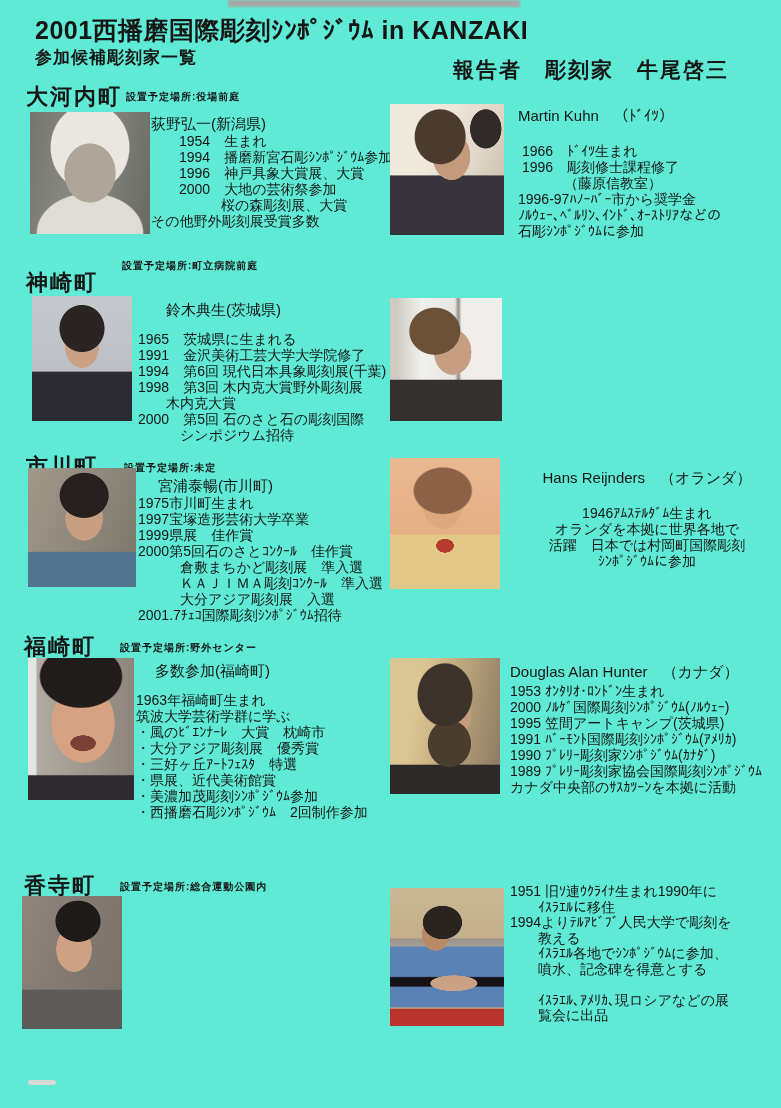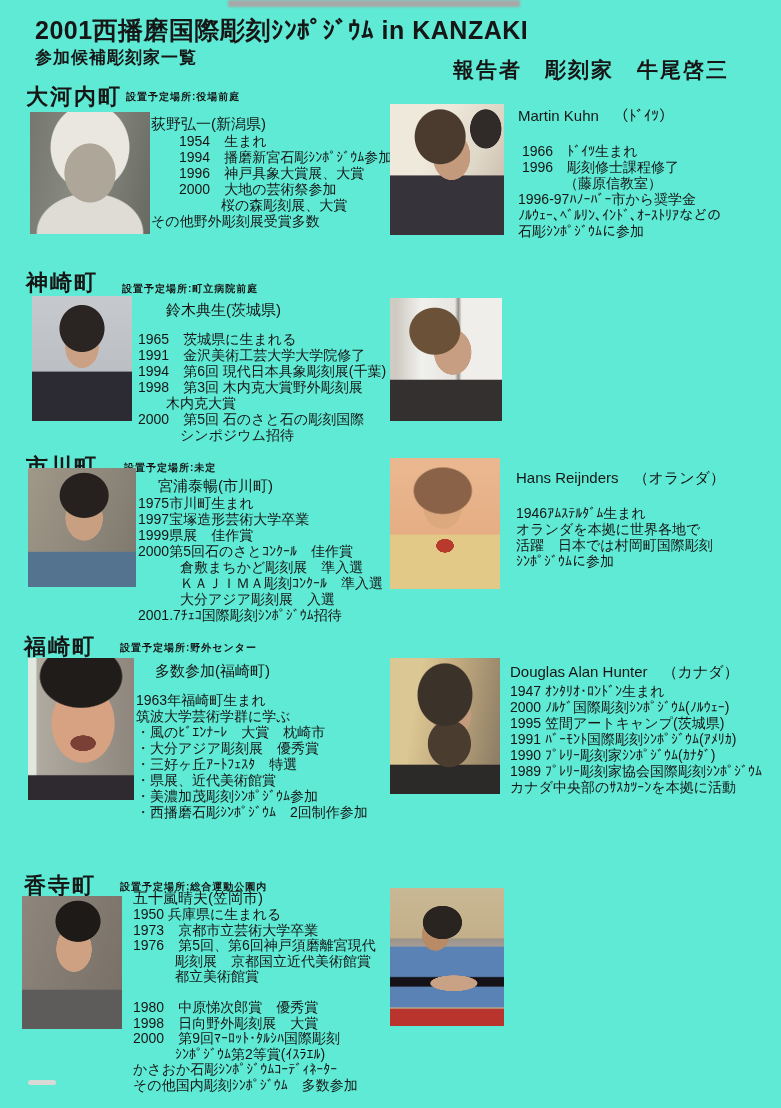--- a/index.html
+++ b/index.html
@@ -12,21 +12,21 @@
   .smudge{position:absolute;left:28px;top:1080px;width:28px;height:5px;background:#d9d9d6;border-radius:3px;}
 
   .title{position:absolute;left:35px;top:14px;font-size:25px;font-weight:700;letter-spacing:0.5px;white-space:nowrap;}
   .subtitle{position:absolute;left:35px;top:46px;font-size:17px;font-weight:700;letter-spacing:1px;white-space:nowrap;}
   .reporter{position:absolute;left:453px;top:56px;font-size:21px;font-weight:700;letter-spacing:2px;white-space:nowrap;}
 
   .town{position:absolute;font-size:22px;font-weight:700;letter-spacing:2px;white-space:nowrap;}
   .site{position:absolute;font-size:10px;font-weight:700;letter-spacing:1px;white-space:nowrap;}
 
   .pos-town1{left:26px;top:82px;}  .pos-site1{left:126px;top:90px;}
-  .pos-town2{left:26px;top:268px;} .pos-site2{left:122px;top:282px;}
+  .pos-town2{left:26px;top:268px;} .pos-site2{left:122px;top:259px;}
   .pos-town3{left:26px;top:452px;} .pos-site3{left:124px;top:461px;}
   .pos-town4{left:24px;top:632px;} .pos-site4{left:120px;top:641px;}
   .pos-town5{left:24px;top:871px;} .pos-site5{left:120px;top:880px;}
 
   .entry{position:absolute;}
   .entry-name{font-size:15px;line-height:19px;white-space:pre-wrap;}
   .entry-bio{font-size:14px;line-height:16px;white-space:pre-wrap;}
   .note{position:absolute;font-size:14px;line-height:17px;white-space:pre-wrap;}
 
   .gap-lg .entry-name{margin-bottom:18px;}
@@ -34,21 +34,21 @@
   .gap-sm .entry-name{margin-bottom:2px;}
   .ind28 .entry-name{padding-left:28px;}
   .ind20 .entry-name{padding-left:20px;}
   .ind19 .entry-name{padding-left:19px;}
 
   .pos-t1l{left:151px;top:114px;width:250px;}
   .pos-t1r{left:518px;top:106px;width:258px;}
   .pos-t2l{left:138px;top:300px;width:264px;}
   .pos-t2r{left:516px;top:302px;width:262px;}
   .pos-t3l{left:138px;top:476px;width:262px;}
-  .pos-t3r{left:516px;top:468px;width:262px;}
+  .pos-t3r{left:516px;top:468px;width:262px;text-align:center;}
   .pos-t4l{left:136px;top:661px;width:268px;}
   .pos-t4r{left:510px;top:662px;width:270px;}
   .pos-t5l{left:133px;top:888px;width:266px;}
   .pos-t5r{left:510px;top:884px;width:270px;}
   .pos-t5l .entry-bio,.pos-t5r .entry-bio{line-height:15.5px;}
   .pos-note4{left:150px;top:820px;width:262px;}
 
   .photo{position:absolute;}
   .photo-ogino{left:30px;top:112px;width:120px;height:122px;background:
     radial-gradient(ellipse 26px 30px at 50% 50%, #ada699 97%, transparent 100%),
@@ -189,45 +189,39 @@
 ・風のﾋﾞｴﾝﾅｰﾚ　大賞　枕崎市
 ・大分アジア彫刻展　優秀賞
 ・三好ヶ丘ｱｰﾄﾌｪｽﾀ　特選
 ・県展、近代美術館賞
 ・美濃加茂彫刻ｼﾝﾎﾟｼﾞｳﾑ参加
 ・西播磨石彫ｼﾝﾎﾟｼﾞｳﾑ　2回制作参加</div>
   </div>
   <div class="photo photo-douglas"></div>
   <div class="entry pos-t4r gap-sm">
     <div class="entry-name">Douglas Alan Hunter　（カナダ）</div>
-    <div class="entry-bio">1947 ｵﾝﾀﾘｵ･ﾛﾝﾄﾞﾝ生まれ
+    <div class="entry-bio">1953 ｵﾝﾀﾘｵ･ﾛﾝﾄﾞﾝ生まれ
 2000 ﾉﾙｹﾞ国際彫刻ｼﾝﾎﾟｼﾞｳﾑ(ﾉﾙｳｪｰ)
 1995 笠間アートキャンプ(茨城県)
 1991 ﾊﾞｰﾓﾝﾄ国際彫刻ｼﾝﾎﾟｼﾞｳﾑ(ｱﾒﾘｶ)
 1990 ﾌﾟﾚﾘｰ彫刻家ｼﾝﾎﾟｼﾞｳﾑ(ｶﾅﾀﾞ)
 1989 ﾌﾟﾚﾘｰ彫刻家協会国際彫刻ｼﾝﾎﾟｼﾞｳﾑ
 カナダ中央部のｻｽｶﾂｰﾝを本拠に活動</div>
   </div>
 
   <div class="town pos-town5">香寺町</div>
   <div class="site pos-site5">設置予定場所:総合運動公園内</div>
   <div class="photo photo-igarashi"></div>
-  <div class="entry pos-t5l">
-    <div class="entry-name">五十嵐晴夫(笠岡市)</div>
-    <div class="entry-bio">1950 兵庫県に生まれる
-1973　京都市立芸術大学卒業
-1976　第5回、第6回神戸須磨離宮現代
-　　　彫刻展　京都国立近代美術館賞
-　　　都立美術館賞
-
-1980　中原悌次郎賞　優秀賞
-1998　日向野外彫刻展　大賞
-2000　第9回ﾏｰﾛｯﾄ･ﾀﾙｼﾊ国際彫刻
-　　　ｼﾝﾎﾟｼﾞｳﾑ第2等賞(ｲｽﾗｴﾙ)
-かさおか石彫ｼﾝﾎﾟｼﾞｳﾑｺｰﾃﾞｨﾈｰﾀｰ
-その他国内彫刻ｼﾝﾎﾟｼﾞｳﾑ　多数参加</div>
-  </div>
   <div class="photo photo-yuri"></div>
   <div class="entry pos-t5r gap-lg">
+    <div class="entry-bio">1951 旧ｿ連ｳｸﾗｲﾅ生まれ1990年に
+　　ｲｽﾗｴﾙに移住
+1994よりﾃﾙｱﾋﾞﾌﾞ人民大学で彫刻を
+　　教える
+　　ｲｽﾗｴﾙ各地でｼﾝﾎﾟｼﾞｳﾑに参加、
+　　噴水、記念碑を得意とする
+
+　　ｲｽﾗｴﾙ､ｱﾒﾘｶ､現ロシアなどの展
+　　覧会に出品</div>
   </div>
 
   <div class="smudge"></div>
 </div>
 
 </body></html>

